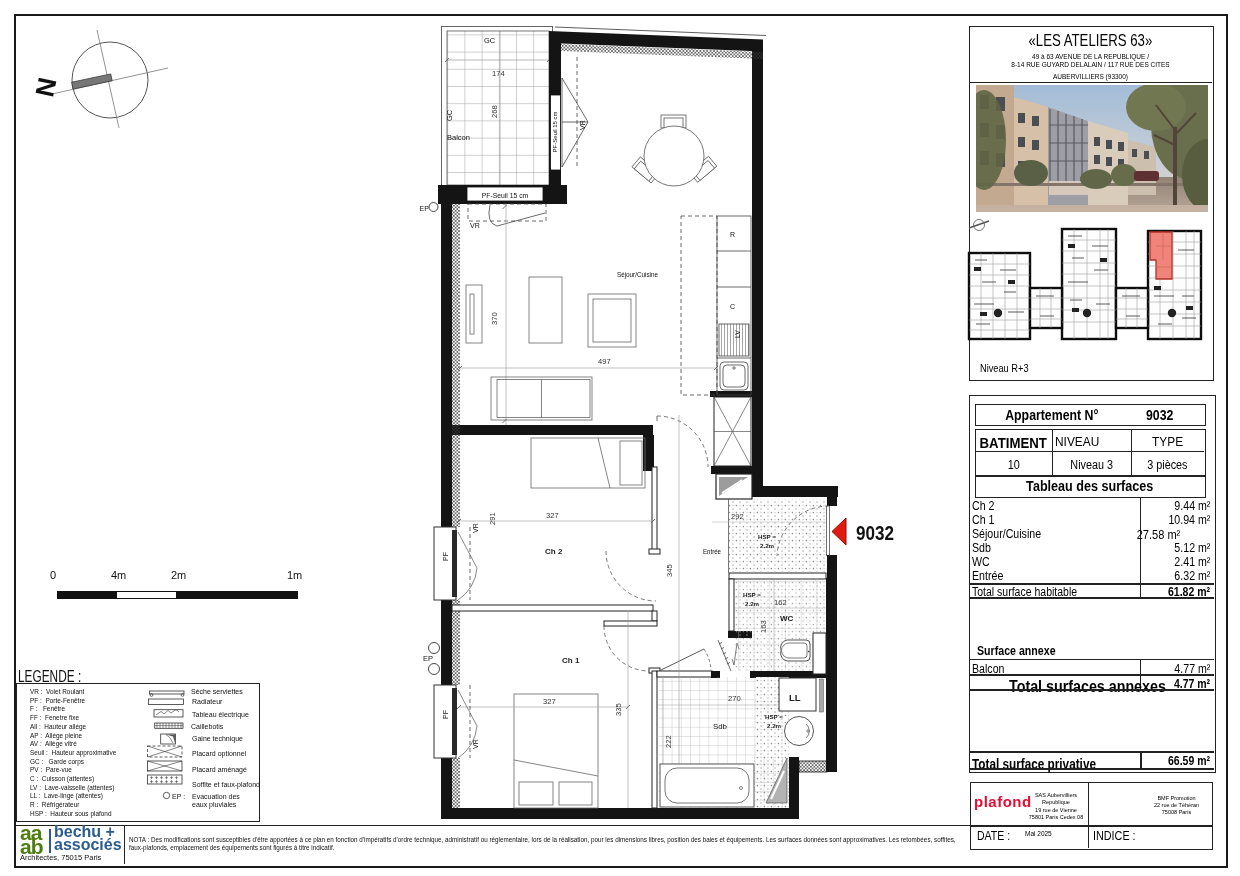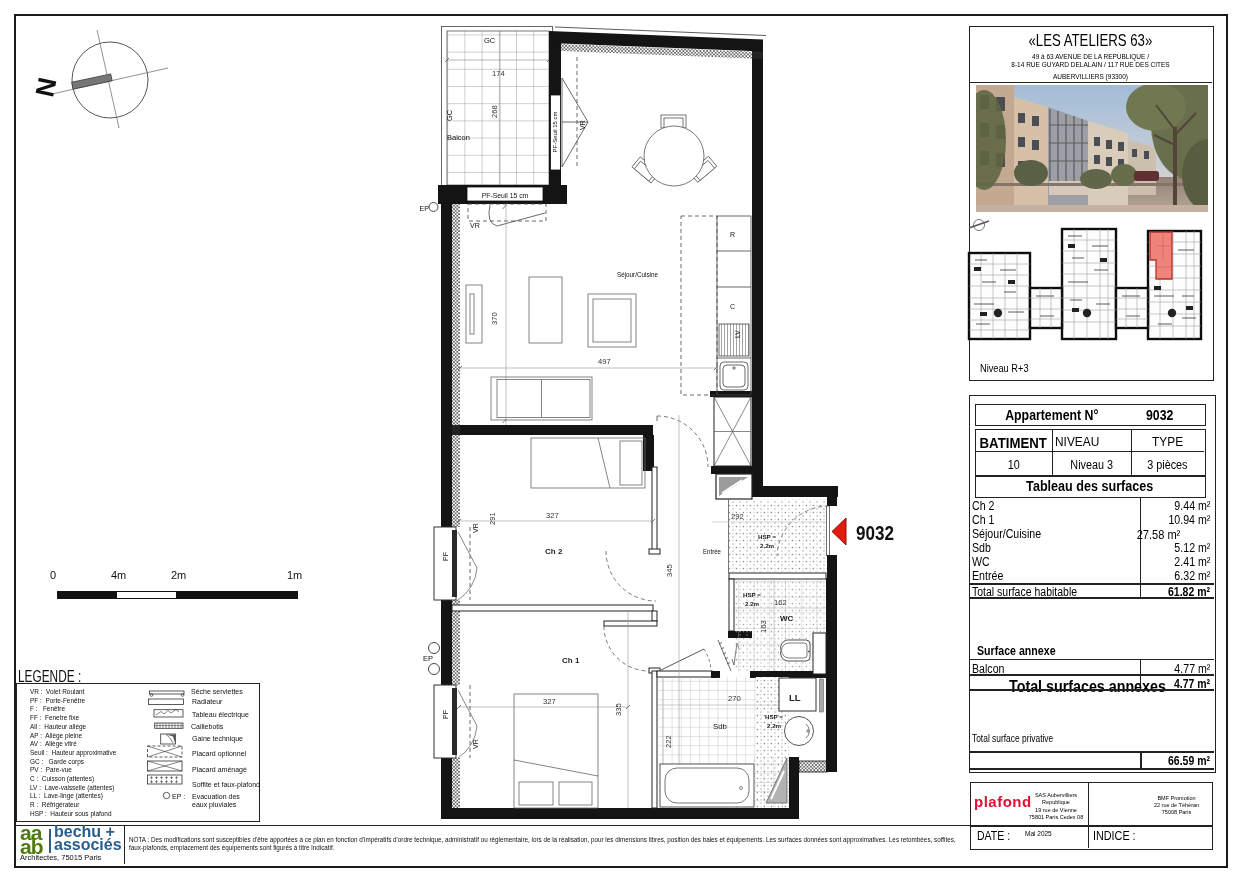--- a/index.html
+++ b/index.html
@@ -182,21 +182,21 @@
 <div class="abs" style="left:969px;top:659px;width:245px;height:1px;background:#222;"></div>
 <div class="abs" style="left:1140px;top:659px;width:1px;height:31px;background:#222;"></div>
 <div class="t" style="left:972px;top:662px;font-size:12.5px;"><span class="cl" style="transform:scaleX(0.85);">Balcon</span></div>
 <div class="t" style="left:1100px;top:662px;width:110px;text-align:right;font-size:12.5px;"><span class="cr" style="transform:scaleX(0.85);">4.77 m²</span></div>
 <div class="abs" style="left:969px;top:674px;width:245px;height:1.5px;background:#222;"></div>
 <div class="t" style="left:1001px;top:677px;font-size:17px;font-weight:bold;margin-left:8px;"><span class="cl" style="transform:scaleX(0.84);">Total surfaces annexes</span></div>
 <div class="t" style="left:1100px;top:677px;width:110px;text-align:right;font-size:12.5px;font-weight:bold;"><span class="cr" style="transform:scaleX(0.84);">4.77 m²</span></div>
 <div class="abs" style="left:969px;top:689px;width:245px;height:1.5px;background:#222;"></div>
 
 <div class="abs" style="left:969px;top:751px;width:245px;height:1.5px;background:#222;"></div>
-<div class="t" style="left:972px;top:733px;font-size:10px;font-weight:normal;"><span class="cl" style="transform:scaleX(0.84);">Total surface privative</span></div>
+<div class="t" style="left:972px;top:756px;font-size:14px;font-weight:bold;"><span class="cl" style="transform:scaleX(0.84);">Total surface privative</span></div>
 <div class="t" style="left:1100px;top:754px;width:110px;text-align:right;font-size:12.5px;font-weight:bold;"><span class="cr" style="transform:scaleX(0.84);">66.59 m²</span></div>
 <div class="abs" style="left:969px;top:768px;width:245px;height:1.5px;background:#222;"></div>
 <div class="abs" style="left:1140px;top:751px;width:1.5px;height:18px;background:#222;"></div>
 
 <div class="box" style="left:970px;top:782px;width:241px;height:43px;border-width:1px;"></div>
 <div class="abs" style="left:1088px;top:782px;width:1px;height:66px;background:#222;"></div>
 <div class="t" style="left:974px;top:793px;font-size:15px;font-weight:bold;color:#e30f35;letter-spacing:0.5px;">plafond</div>
 <div class="t" style="left:1025px;top:792px;width:62px;text-align:center;font-size:5.5px;line-height:7.3px;">SAS Aubervilliers<br>Republique<br>19 rue de Vienne<br>75801 Paris Cedex 08</div>
 <div class="t" style="left:1110px;top:795px;width:133px;text-align:center;font-size:5.5px;line-height:7px;">BMF Promotion<br>22 rue de Téhéran<br>75008 Paris</div>
 <div class="box" style="left:970px;top:825px;width:241px;height:23px;border-width:1px;"></div>

